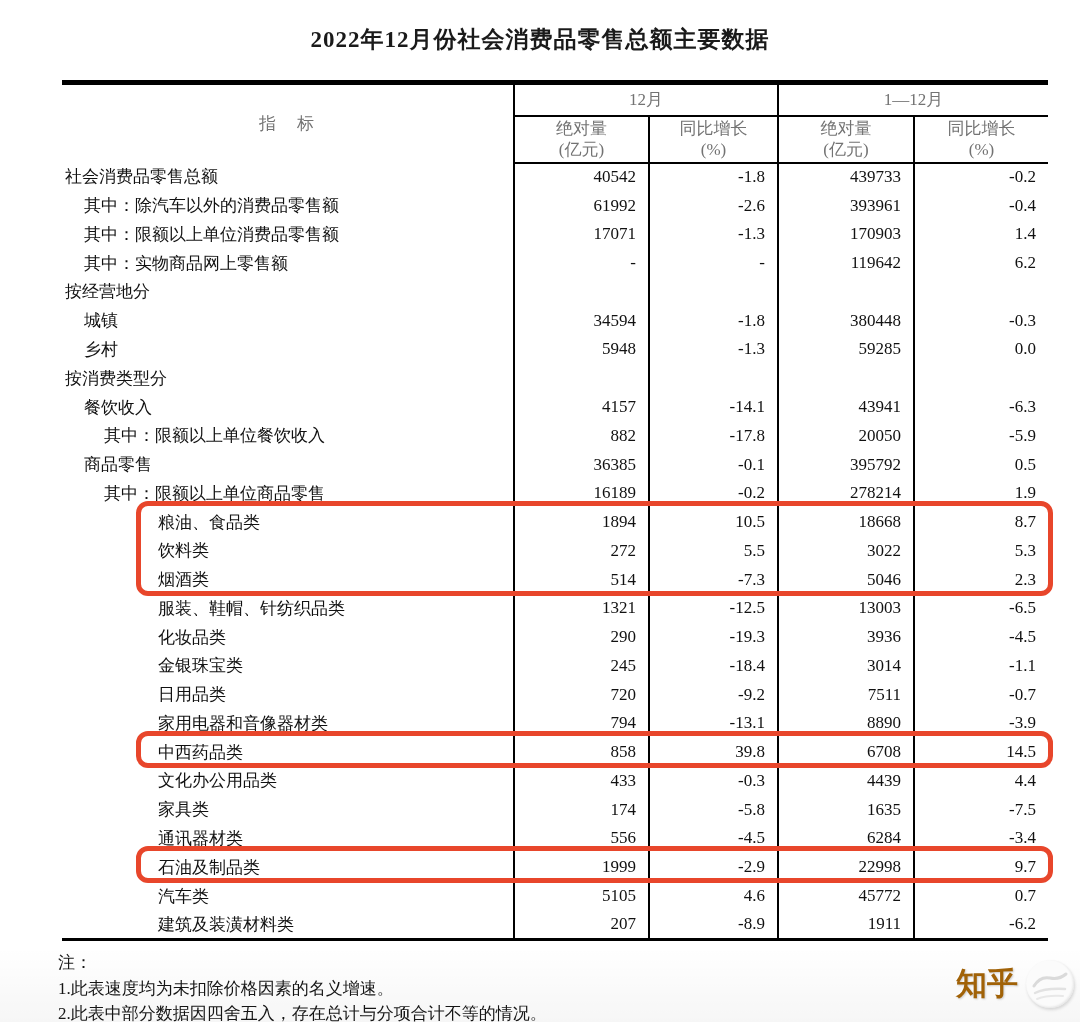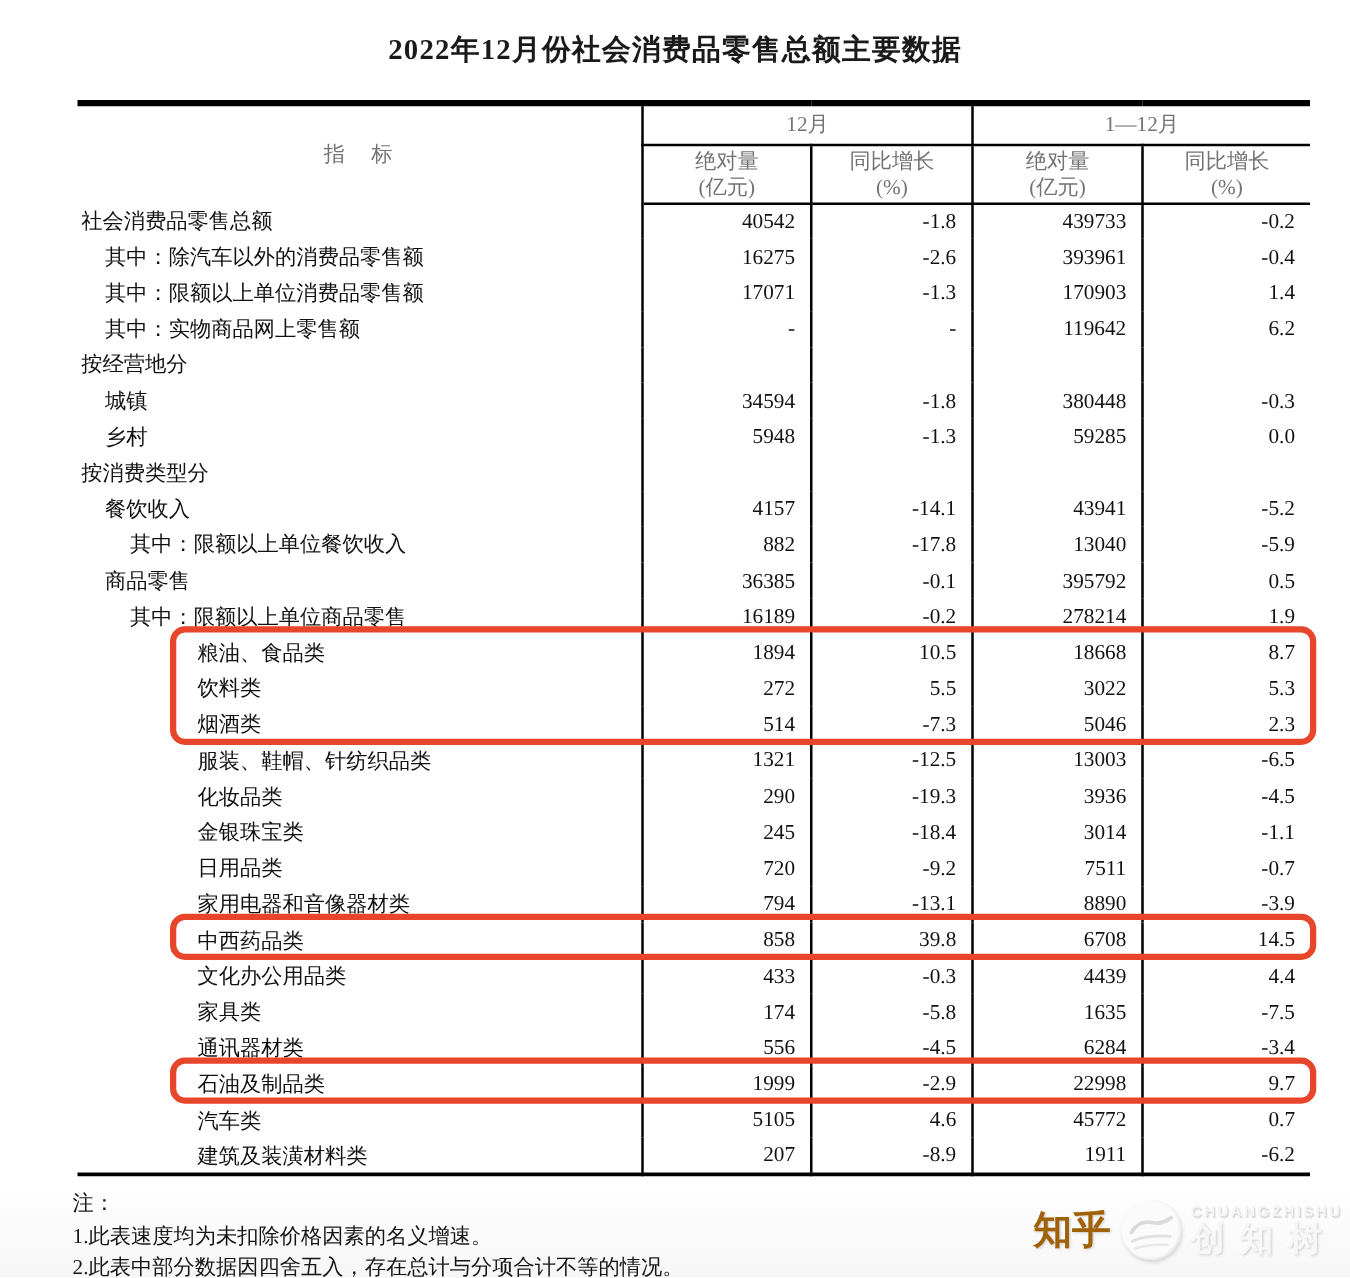--- a/index.html
+++ b/index.html
@@ -119,21 +119,21 @@
     <tbody>
         <tr>
     <td class="ind indent-0"><span class="ind-text">社会消费品零售总额</span></td>
     <td class="num n1">40542</td>
     <td class="num n2">-1.8</td>
     <td class="num n3">439733</td>
     <td class="num n4">-0.2</td>
   </tr>
         <tr>
     <td class="ind indent-1"><span class="ind-text">其中：除汽车以外的消费品零售额</span></td>
-    <td class="num n1">16275</td>
+    <td class="num n1">61992</td>
     <td class="num n2">-2.6</td>
     <td class="num n3">393961</td>
     <td class="num n4">-0.4</td>
   </tr>
         <tr>
     <td class="ind indent-1"><span class="ind-text">其中：限额以上单位消费品零售额</span></td>
     <td class="num n1">17071</td>
     <td class="num n2">-1.3</td>
     <td class="num n3">170903</td>
     <td class="num n4">1.4</td>
@@ -171,27 +171,27 @@
     <td class="num n1"></td>
     <td class="num n2"></td>
     <td class="num n3"></td>
     <td class="num n4"></td>
   </tr>
         <tr>
     <td class="ind indent-1"><span class="ind-text">餐饮收入</span></td>
     <td class="num n1">4157</td>
     <td class="num n2">-14.1</td>
     <td class="num n3">43941</td>
-    <td class="num n4">-5.2</td>
+    <td class="num n4">-6.3</td>
   </tr>
         <tr>
     <td class="ind indent-2"><span class="ind-text">其中：限额以上单位餐饮收入</span></td>
     <td class="num n1">882</td>
     <td class="num n2">-17.8</td>
-    <td class="num n3">13040</td>
+    <td class="num n3">20050</td>
     <td class="num n4">-5.9</td>
   </tr>
         <tr>
     <td class="ind indent-1"><span class="ind-text">商品零售</span></td>
     <td class="num n1">36385</td>
     <td class="num n2">-0.1</td>
     <td class="num n3">395792</td>
     <td class="num n4">0.5</td>
   </tr>
         <tr>
@@ -323,17 +323,13 @@
 
 <div class="watermark">
   <span class="wm-site">知乎</span>
   <span class="wm-logo">
     <svg width="40" height="40" viewBox="0 0 40 40">
       <path d="M4 22 q6 -10 16 -8 q9 2 16 -4" fill="none" stroke="#dadada" stroke-width="3" stroke-linecap="round"></path>
       <path d="M5 29 q10 -5 30 -4" fill="none" stroke="#e2e2e2" stroke-width="2.5" stroke-linecap="round"></path>
       <path d="M7 35 q10 -4 26 -3" fill="none" stroke="#e8e8e8" stroke-width="2" stroke-linecap="round"></path>
     </svg>
   </span>
-  <span class="wm-textcol">
-    <span class="wm-en">CHUANGZHISHU</span>
-    <span class="wm-cn">创知树</span>
-  </span>
 </div>
 
 </body></html>

